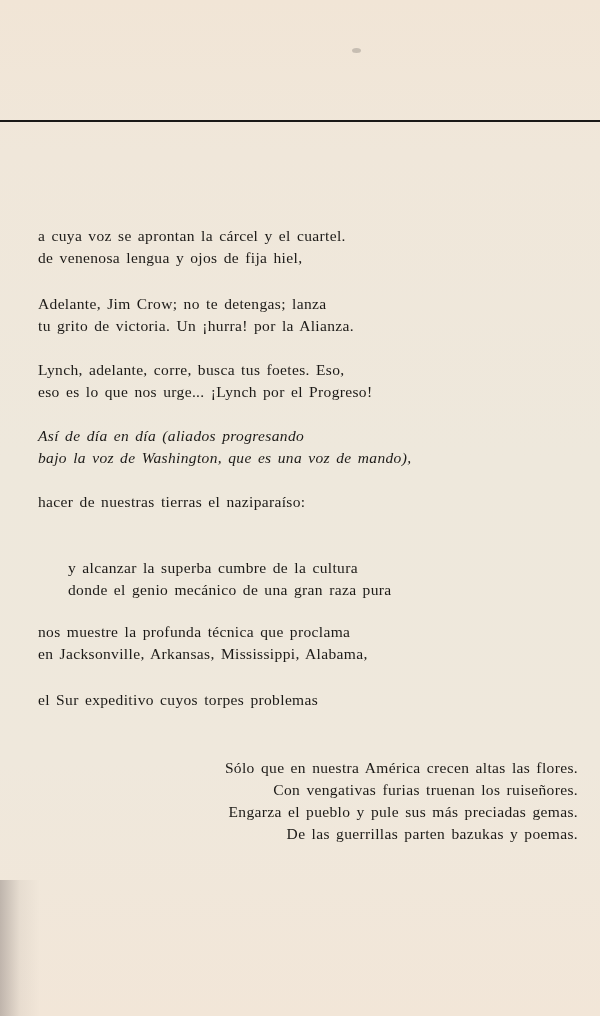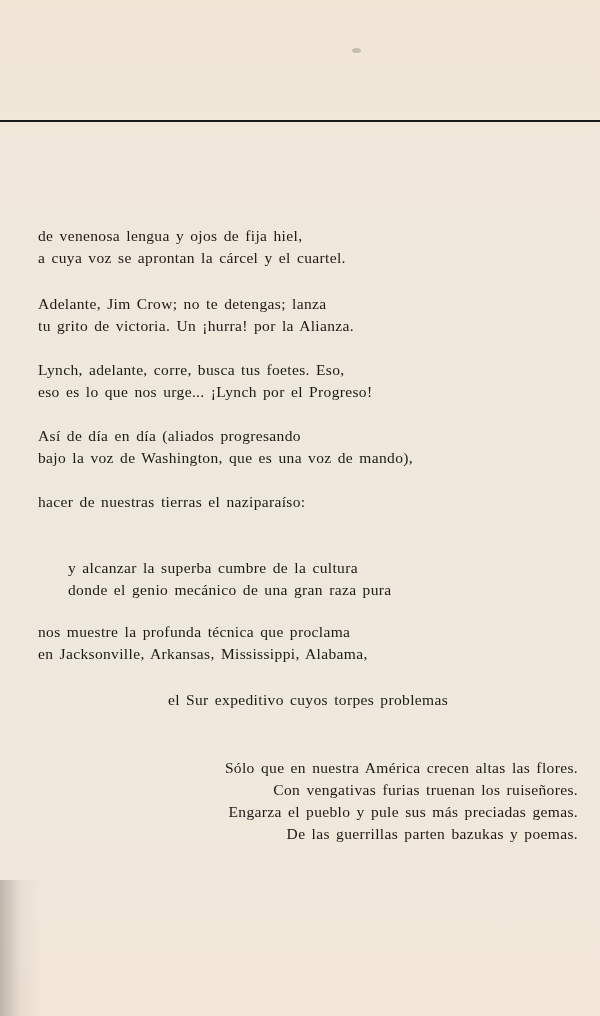--- a/index.html
+++ b/index.html
@@ -63,54 +63,54 @@
 </head>
 <body>
 
 <div class="smudge"></div>
 <div class="rule"></div>
 <div class="page-shade-left"></div>
 
 <div class="poem">
 
   <div class="stanza" style="top:225px;">
+    <span class="line">a cuya voz se aprontan la cárcel y el cuartel.</span>
     <span class="line">de venenosa lengua y ojos de fija hiel,</span>
-    <span class="line">a cuya voz se aprontan la cárcel y el cuartel.</span>
   </div>
 
   <div class="stanza" style="top:293px;">
     <span class="line">Adelante, Jim Crow; no te detengas; lanza</span>
     <span class="line">tu grito de victoria.  Un ¡hurra! por la Alianza.</span>
   </div>
 
   <div class="stanza" style="top:359px;">
     <span class="line">Lynch, adelante, corre, busca tus foetes.  Eso,</span>
     <span class="line">eso es lo que nos urge...  ¡Lynch por el Progreso!</span>
   </div>
 
-  <div class="stanza" style="top:425px;">
+  <div class="stanza" style="top:425px;font-style:italic;">
     <span class="line">Así de día en día (aliados progresando</span>
     <span class="line">bajo la voz de Washington, que es una voz de mando),</span>
   </div>
 
   <div class="stanza" style="top:491px;">
     <span class="line">hacer de nuestras tierras el naziparaíso:</span>
   </div>
 
   <div class="stanza" style="top:557px;margin-left:30px;">
     <span class="line">y alcanzar la superba cumbre de la cultura</span>
     <span class="line">donde el genio mecánico de una gran raza pura</span>
   </div>
 
   <div class="stanza" style="top:621px;">
     <span class="line">nos muestre la profunda técnica que proclama</span>
     <span class="line">en Jacksonville, Arkansas, Mississippi, Alabama,</span>
   </div>
 
-  <div class="stanza" style="top:689px;text-align:center;">
+  <div class="stanza" style="top:689px;">
     <span class="line">el Sur expeditivo cuyos torpes problemas</span>
   </div>
 
   <div class="stanza" style="top:757px;text-align:right;">
     <span class="line">Sólo que en nuestra América crecen altas las flores.</span>
     <span class="line">Con vengativas furias truenan los ruiseñores.</span>
     <span class="line">Engarza el pueblo y pule sus más preciadas gemas.</span>
     <span class="line">De las guerrillas parten bazukas y poemas.</span>
   </div>
 

